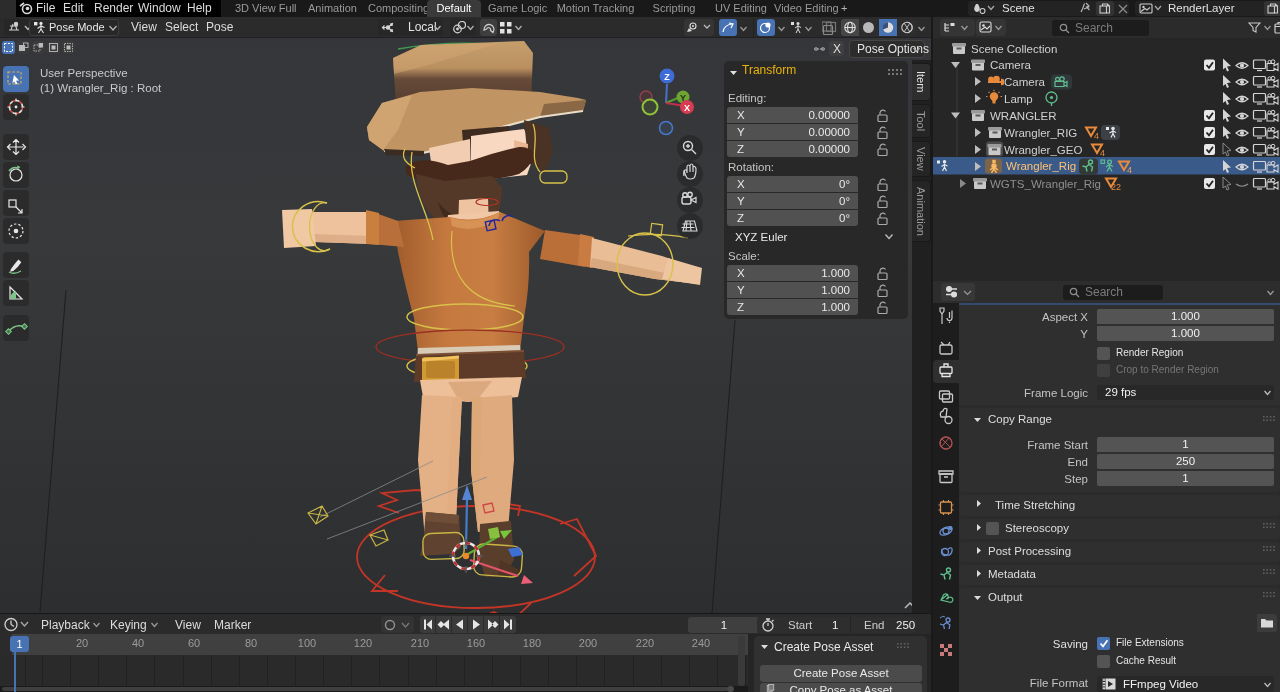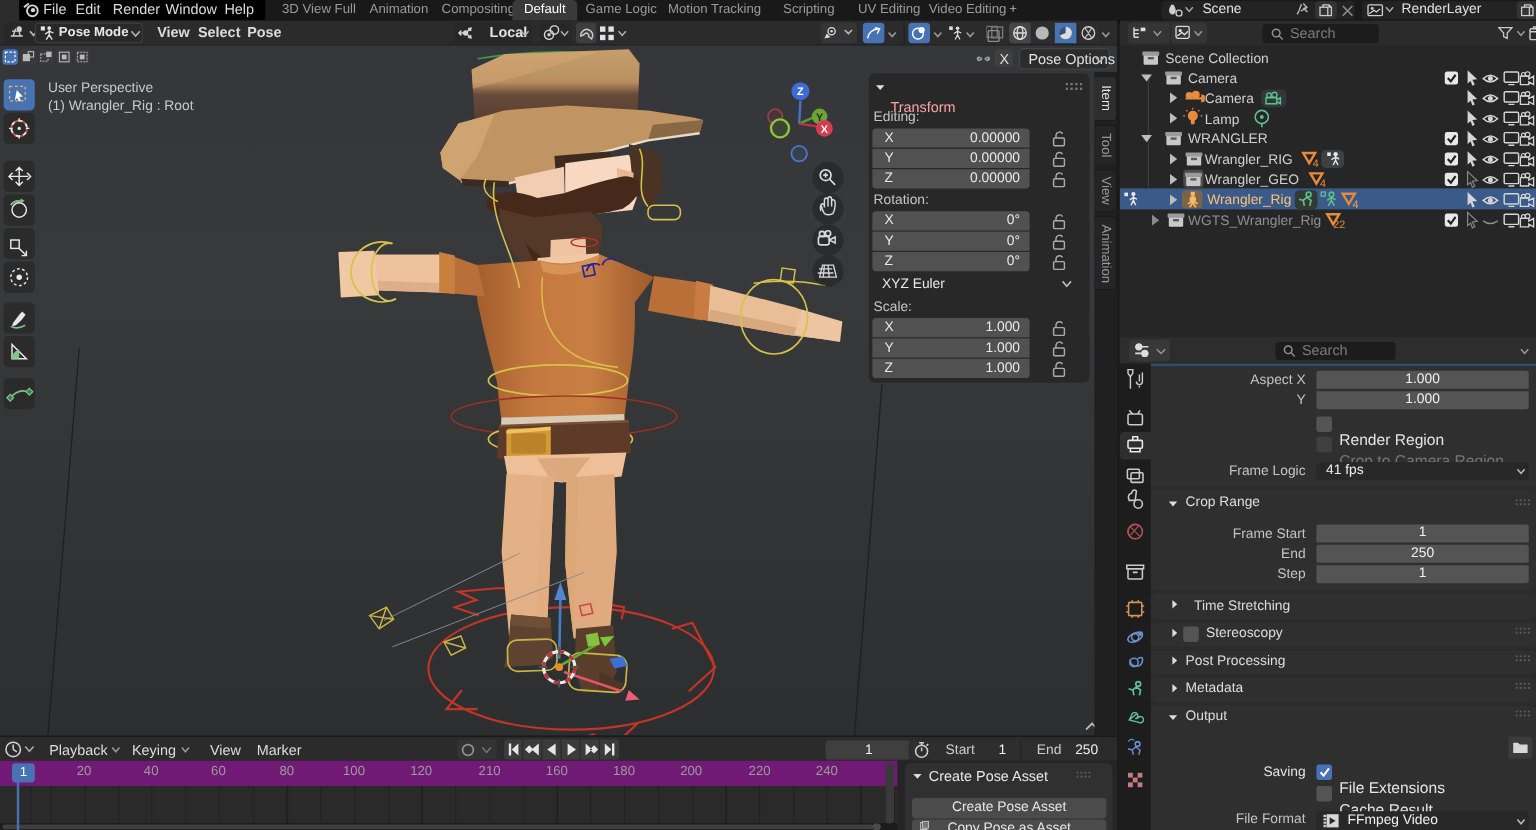--- a/index.html
+++ b/index.html
@@ -5,21 +5,21 @@
 html,body{width:1280px;height:692px;overflow:hidden;background:#1a1a1a;}
 #root{position:absolute;top:0;left:0;width:1280px;height:692px;background:#2c2c2c;font-size:12px;color:#d8d8d8;}
 .abs{position:absolute;}
 
 #topbar{position:absolute;left:16px;top:0;width:1280px;height:20px;background:#000000;}
 #tabstrip{position:absolute;left:205px;top:0;width:1075px;height:17px;background:#191919;}
 .menu{position:absolute;top:0;height:17px;line-height:16px;color:#dcdcdc;font-size:12px;}
 .wtab{position:absolute;top:0;height:17px;line-height:16px;color:#9a9a9a;font-size:11px;text-align:center;white-space:nowrap;}
 .wtab.active{color:#fff;background:#3a3a3a;border-radius:4px 4px 0 0;text-align:center;}
 
-#hdr3d{position:absolute;left:0;top:17px;width:931px;height:21px;background:#2b2b2b;border-bottom:1px solid #202020;font-weight:bold;}
+#hdr3d{position:absolute;left:0;top:17px;width:931px;height:21px;background:#2b2b2b;border-bottom:1px solid #202020;}
 #toolrow{position:absolute;left:0;top:38px;width:931px;height:22px;background:transparent;z-index:4;}
 #outlhdr{position:absolute;left:933px;top:17px;width:347px;height:21px;background:#2b2b2b;}
 .hbtn{position:absolute;background:#272727;border-radius:3px;}
 .htext{position:absolute;color:#dcdcdc;font-size:12px;line-height:20px;}
 
 #viewport{position:absolute;left:0;top:38px;width:931px;height:575px;background:linear-gradient(180deg,#343639 0%,#37393b 35%,#2c2e2f 100%);overflow:hidden;}
 
 .tbtn{position:absolute;left:5px;width:29px;height:27px;background:#2b2b2b;border-radius:4px;}
 .tbtn.act{background:#4772b3;}
 
@@ -30,28 +30,28 @@
 .nfield .val{position:absolute;right:8px;}
 #ntabs{position:absolute;left:912px;top:60px;width:19px;height:553px;background:#202020;}
 .ntab{position:absolute;left:0;width:19px;color:#9a9a9a;font-size:11px;writing-mode:vertical-rl;text-align:center;background:#252525;border:1px solid #1a1a1a;border-left:none;border-radius:0 4px 4px 0;}
 .ntab.act{background:#2e2e2e;color:#e4e4e4;}
 
 #outliner{position:absolute;left:933px;top:38px;width:347px;height:243px;background:#262626;overflow:hidden;}
 
 #props{position:absolute;left:933px;top:281px;width:347px;height:411px;background:#2c2c2c;}
 #propshdr{position:absolute;left:0;top:0;width:347px;height:22px;background:#2d2d2d;}
 #proptabs{position:absolute;left:0;top:22px;width:26px;height:389px;background:#1d1d1d;}
-.prow{position:absolute;font-size:13px;color:#c8c8c8;margin-top:12px;}
+.prow{position:absolute;font-size:10px;color:#c8c8c8;}
 .pfield{position:absolute;left:164px;width:177px;height:15px;background:#545454;border-radius:2px;color:#f0f0f0;font-size:11.5px;line-height:15px;text-align:center;}
 .plabel{position:absolute;width:150px;text-align:right;color:#c3c3c3;font-size:11.5px;}
 .phdr{position:absolute;color:#dedede;font-size:11.5px;}
 
 #timeline{position:absolute;left:0;top:613px;width:931px;height:79px;background:#2b2b2b;}
 #tlhdr{position:absolute;left:0;top:0;width:931px;height:21px;background:#2b2b2b;border-top:1px solid #161616;}
-#tlruler{position:absolute;left:0;top:21px;width:748px;height:21px;background:#701a75;}
+#tlruler{position:absolute;left:12px;top:21px;width:748px;height:21px;background:#404040;}
 #tltracks{position:absolute;left:0;top:42px;width:748px;height:31px;background:#2a2a2a;background-image:repeating-linear-gradient(90deg,#212121 0px,#212121 1px,transparent 1px,transparent 28.125px);background-position:42px 0;}
 #tlscroll{position:absolute;left:0;top:73px;width:748px;height:6px;background:#1b1b1b;}
 .tlnum{position:absolute;top:3px;font-size:11px;color:#9b9b9b;transform:translateX(-50%);}
 </style></head>
 <body>
 <div id="root">
 
 <div id="topbar">
   <div id="tabstrip"></div>
   <svg class="abs" style="left:3px;top:1px" width="15" height="15" viewBox="0 0 15 15">
@@ -512,21 +512,21 @@
 
 <svg style="position:absolute;left:903px;top:563px" width="14" height="9" viewBox="0 0 14 9">
         <path d="M2,7 l5,-5 l5,5" stroke="#bbb" stroke-width="1.5" fill="none"></path>
       </svg>
 </div>
 
 <div id="npanel">
   <svg class="abs" style="left:5px;top:8px" width="9" height="8" viewBox="0 0 9 8">
         <path d="M1,2 l3.5,4 l3.5,-4" fill="#e0e0e0"></path>
       </svg>
-  <div class="abs" style="left:18px;top:21px;color:#fca5a5;font-size:12px">Transform</div>
+  <div class="abs" style="left:18px;top:2px;color:#eab308;font-size:12px">Transform</div>
   <svg class="abs" style="left:164px;top:8px" width="14" height="7" viewBox="0 0 14 7">
         <g fill="#777">
           <rect x="0" y="0" width="2" height="2"></rect>
           <rect x="4" y="0" width="2" height="2"></rect>
           <rect x="8" y="0" width="2" height="2"></rect>
           <rect x="12" y="0" width="2" height="2"></rect>
           <rect x="0" y="4" width="2" height="2"></rect>
           <rect x="4" y="4" width="2" height="2"></rect>
           <rect x="8" y="4" width="2" height="2"></rect>
           <rect x="12" y="4" width="2" height="2"></rect>
@@ -879,31 +879,31 @@
   </g>
  </svg>
 
  <div class="plabel" style="left:5px;top:30px">Aspect X</div>
  <div class="pfield" style="top:28px;border-radius:2px 2px 0 0">1.000</div>
  <div class="plabel" style="left:5px;top:47px">Y</div>
  <div class="pfield" style="top:45px;border-radius:0 0 2px 2px">1.000</div>
  <div class="abs" style="left:164px;top:66px;width:13px;height:13px;background:#545454;border-radius:2px"></div>
  <div class="prow" style="left:183px;top:66px;color:#e4e4e4">Render Region</div>
  <div class="abs" style="left:164px;top:83px;width:13px;height:13px;background:#3f3f3f;border-radius:2px"></div>
- <div class="prow" style="left:183px;top:83px;color:#757575">Crop to Camera Region</div>
+ <div class="prow" style="left:183px;top:83px;color:#757575">Crop to Render Region</div>
  <div class="plabel" style="left:5px;top:106px">Frame Logic</div>
- <div class="pfield" style="top:104px;background:#282828;text-align:left;padding-left:8px;border-radius:3px">41 fps</div>
+ <div class="pfield" style="top:104px;background:#282828;text-align:left;padding-left:8px;border-radius:3px">29 fps</div>
  <svg class="abs" style="left:330px;top:109px" width="10" height="7" viewBox="0 0 10 7">
         <path d="M1.5,1 l3,3.5 l3,-3.5" stroke="#bbb" stroke-width="1.3" fill="none"></path>
       </svg>
 
  <svg class="abs" style="left:40px;top:135px" width="9" height="8" viewBox="0 0 9 8">
         <path d="M1,2 l3.5,4 l3.5,-4" fill="#dcdcdc"></path>
       </svg>
- <div class="phdr" style="left:55px;top:132px">Crop Range</div>
+ <div class="phdr" style="left:55px;top:132px">Copy Range</div>
  <div class="plabel" style="left:5px;top:158px">Frame Start</div>
  <div class="pfield" style="top:156px;border-radius:2px 2px 0 0">1</div>
  <div class="plabel" style="left:5px;top:175px">End</div>
  <div class="pfield" style="top:173px">250</div>
  <div class="plabel" style="left:5px;top:192px">Step</div>
  <div class="pfield" style="top:190px;border-radius:0 0 2px 2px">1</div>
 
  <svg class="abs" style="left:42px;top:218px" width="8" height="9" viewBox="0 0 8 9">
         <path d="M2,1 l4,3.5 l-4,3.5" fill="#dcdcdc"></path>
       </svg>

